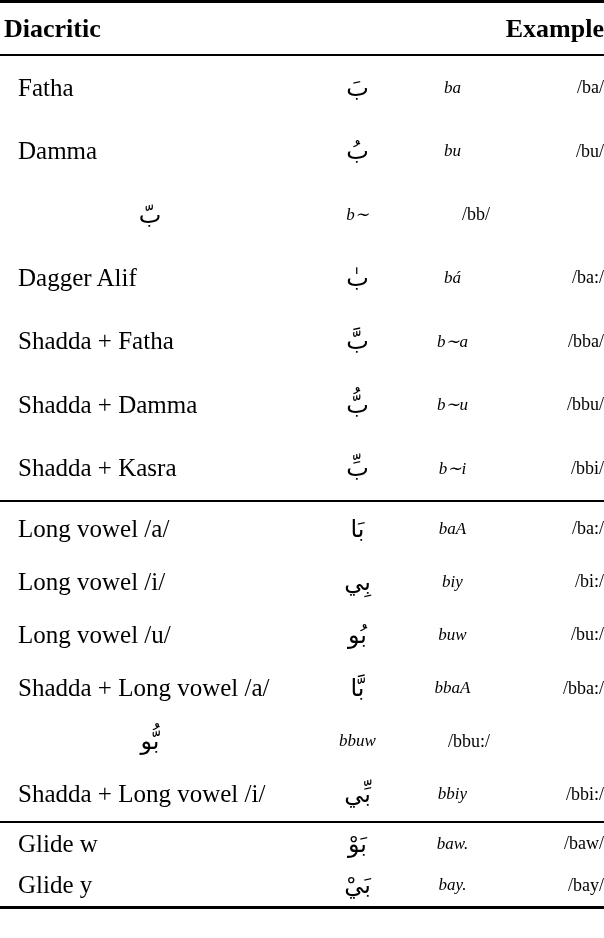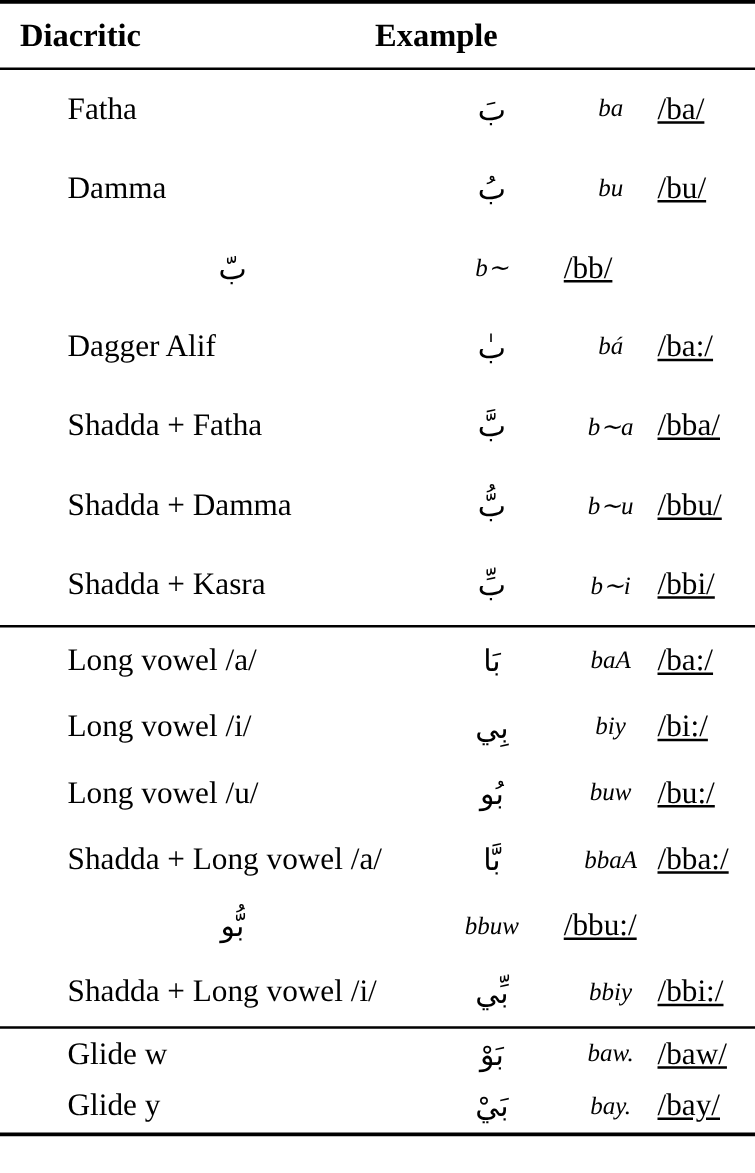--- a/index.html
+++ b/index.html
@@ -36,67 +36,65 @@
   }
   .header-row {
     flex: 0 0 51px;
     display: grid;
     grid-template-columns: 300px 115px 75px 114px;
     align-items: center;
   }
   .header-diacritic {
     font-weight: bold;
     font-size: 26px;
-    padding-left: 16px;
+    padding-left: 4px;
   }
   .header-example {
     grid-column: 2 / 5;
-    text-align: left;
+    text-align: right;
     font-weight: bold;
     font-size: 26px;
   }
   .group {
     display: flex;
     flex-direction: column;
     flex: 0 0 auto;
   }
   .group-1 { height: 444px; }
   .group-2 { height: 319px; }
   .group-3 { height: 83px; }
   .row {
     flex: 1 1 0;
     display: grid;
     grid-template-columns: 300px 115px 75px 114px;
     align-items: center;
-    padding-left: 36px;
   }
   .cell-name {
     font-size: 25px;
     padding-left: 18px;
     white-space: nowrap;
   }
   .cell-arabic {
     text-align: center;
     direction: rtl;
     font-family: "DejaVu Sans", sans-serif;
     font-size: 24px;
     line-height: 1;
     overflow: visible;
   }
   .cell-translit {
     text-align: center;
     font-style: italic;
-    font-size: 20px;
+    font-size: 17px;
     white-space: nowrap;
   }
   .cell-ipa {
-    text-align: left;
-    font-size: 25px;
+    text-align: right;
+    font-size: 18px;
     white-space: nowrap;
-    text-decoration: underline;
   }
 </style>
 </head>
 <body>
 
 <div class="page">
   <div class="table">
 
     <div class="rule-top"></div>
 

